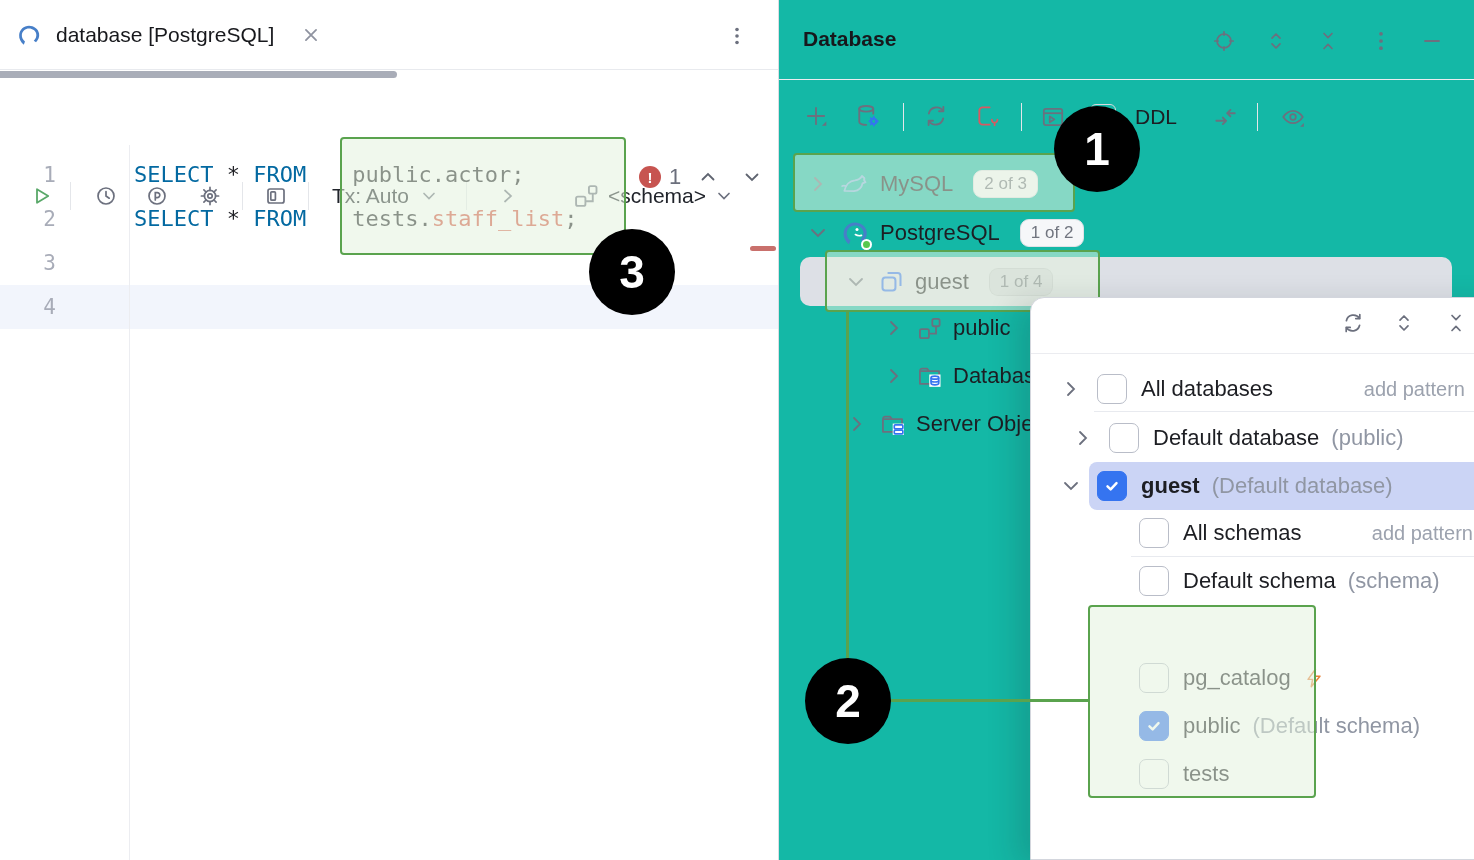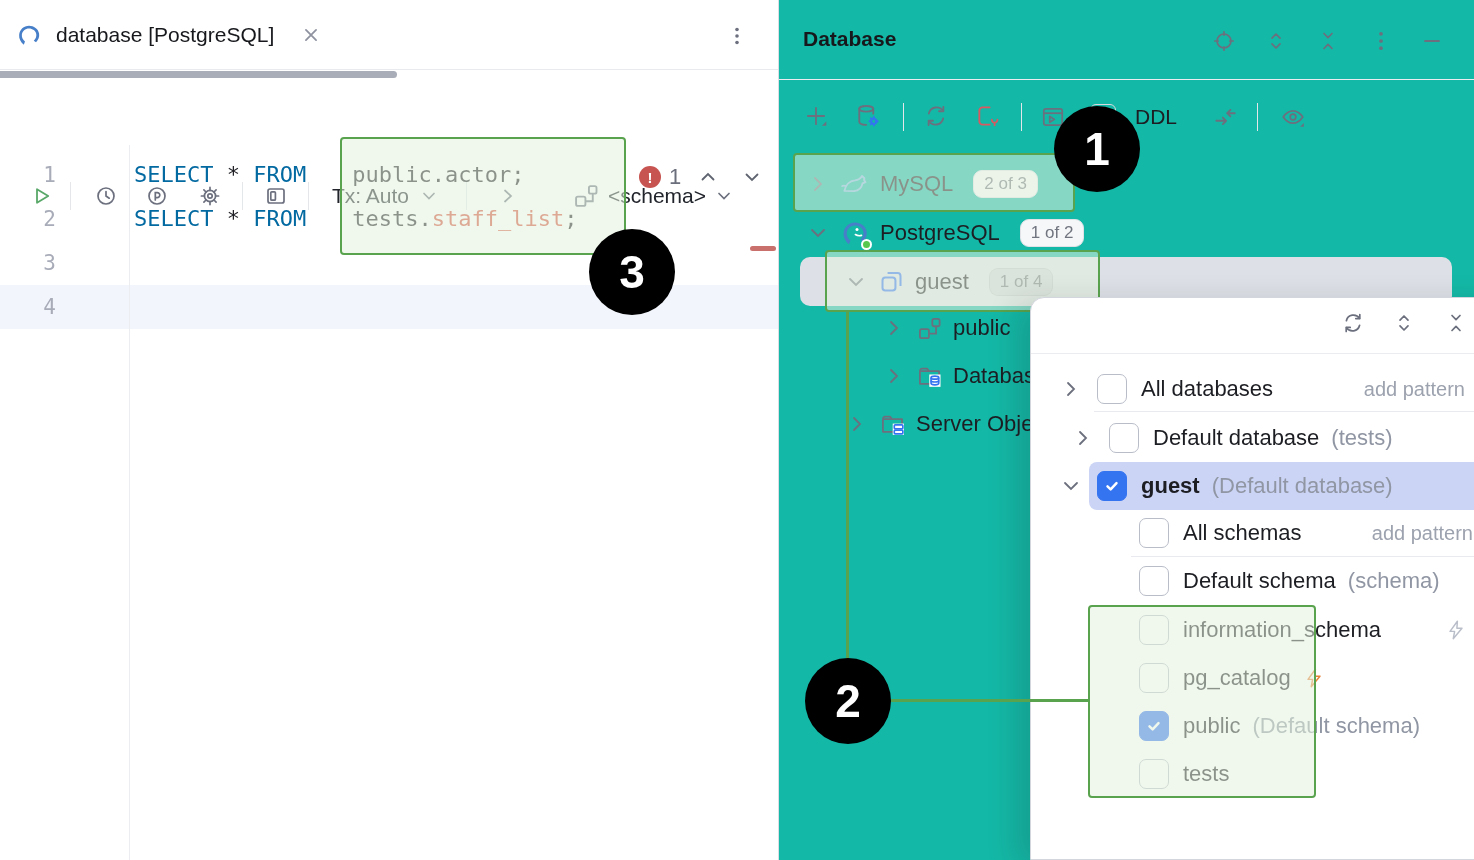--- a/index.html
+++ b/index.html
@@ -393,21 +393,21 @@
       <span class="plabel">All databases</span>
       <span class="phint">add pattern</span>
     </div>
 
     <div class="prow" style="top:116px;padding-left:40px">
       <svg width="24" height="24" viewBox="0 0 24 24" fill="none" stroke="#6c707e" stroke-width="1.8" stroke-linecap="round">
           <path d="M9 6l6 6-6 6"></path>
         </svg>
       <span class="chk"></span>
       <span class="plabel">Default database</span>
-      <span class="psuffix" style="margin-left:-2px">(tests)</span>
+      <span class="psuffix" style="margin-left:-2px">(public)</span>
     </div>
 
     <div class="prow" style="top:164px;padding-left:28px">
       <svg width="24" height="24" viewBox="0 0 24 24" fill="none" stroke="#6c707e" stroke-width="1.8" stroke-linecap="round">
           <path d="M6 9l6 6 6-6"></path>
         </svg>
       <span class="chk on">
           <svg width="18" height="18" viewBox="0 0 16 16" fill="none" stroke="#fff" stroke-width="2.2" stroke-linecap="round" stroke-linejoin="round">
             <path d="M4 8.3l2.8 2.7L12 5.4"></path>
           </svg>
@@ -421,27 +421,20 @@
       <span class="plabel">All schemas</span>
       <span class="phint" style="padding-right:2px">add pattern</span>
     </div>
 
     <div class="prow" style="top:259px;padding-left:108px">
       <span class="chk"></span>
       <span class="plabel">Default schema</span>
       <span class="psuffix" style="margin-left:-2px">(schema)</span>
     </div>
 
-    <div class="prow" style="top:308px;padding-left:108px">
-      <span class="chk"></span>
-      <span class="plabel">information_schema</span>
-      <svg width="22" height="22" viewBox="0 0 24 24" fill="none" stroke="#b9bec9" stroke-width="1.6" stroke-linejoin="round" style="margin-left:auto;margin-right:8px">
-          <path d="M13.5 2.5L5.5 13.5h5L9 21.5l9.5-11.5h-5.5z"></path>
-        </svg>
-    </div>
 
     <div class="prow" style="top:356px;padding-left:108px">
       <span class="chk"></span>
       <span class="plabel">pg_catalog</span>
       <svg width="22" height="22" viewBox="0 0 24 24" fill="none" stroke="#e8823a" stroke-width="1.6" stroke-linejoin="round" style="margin-left:-2px">
           <path d="M13.5 2.5L5.5 13.5h5L9 21.5l9.5-11.5h-5.5z"></path>
         </svg>
     </div>
 
     <div class="prow" style="top:404px;padding-left:108px">

